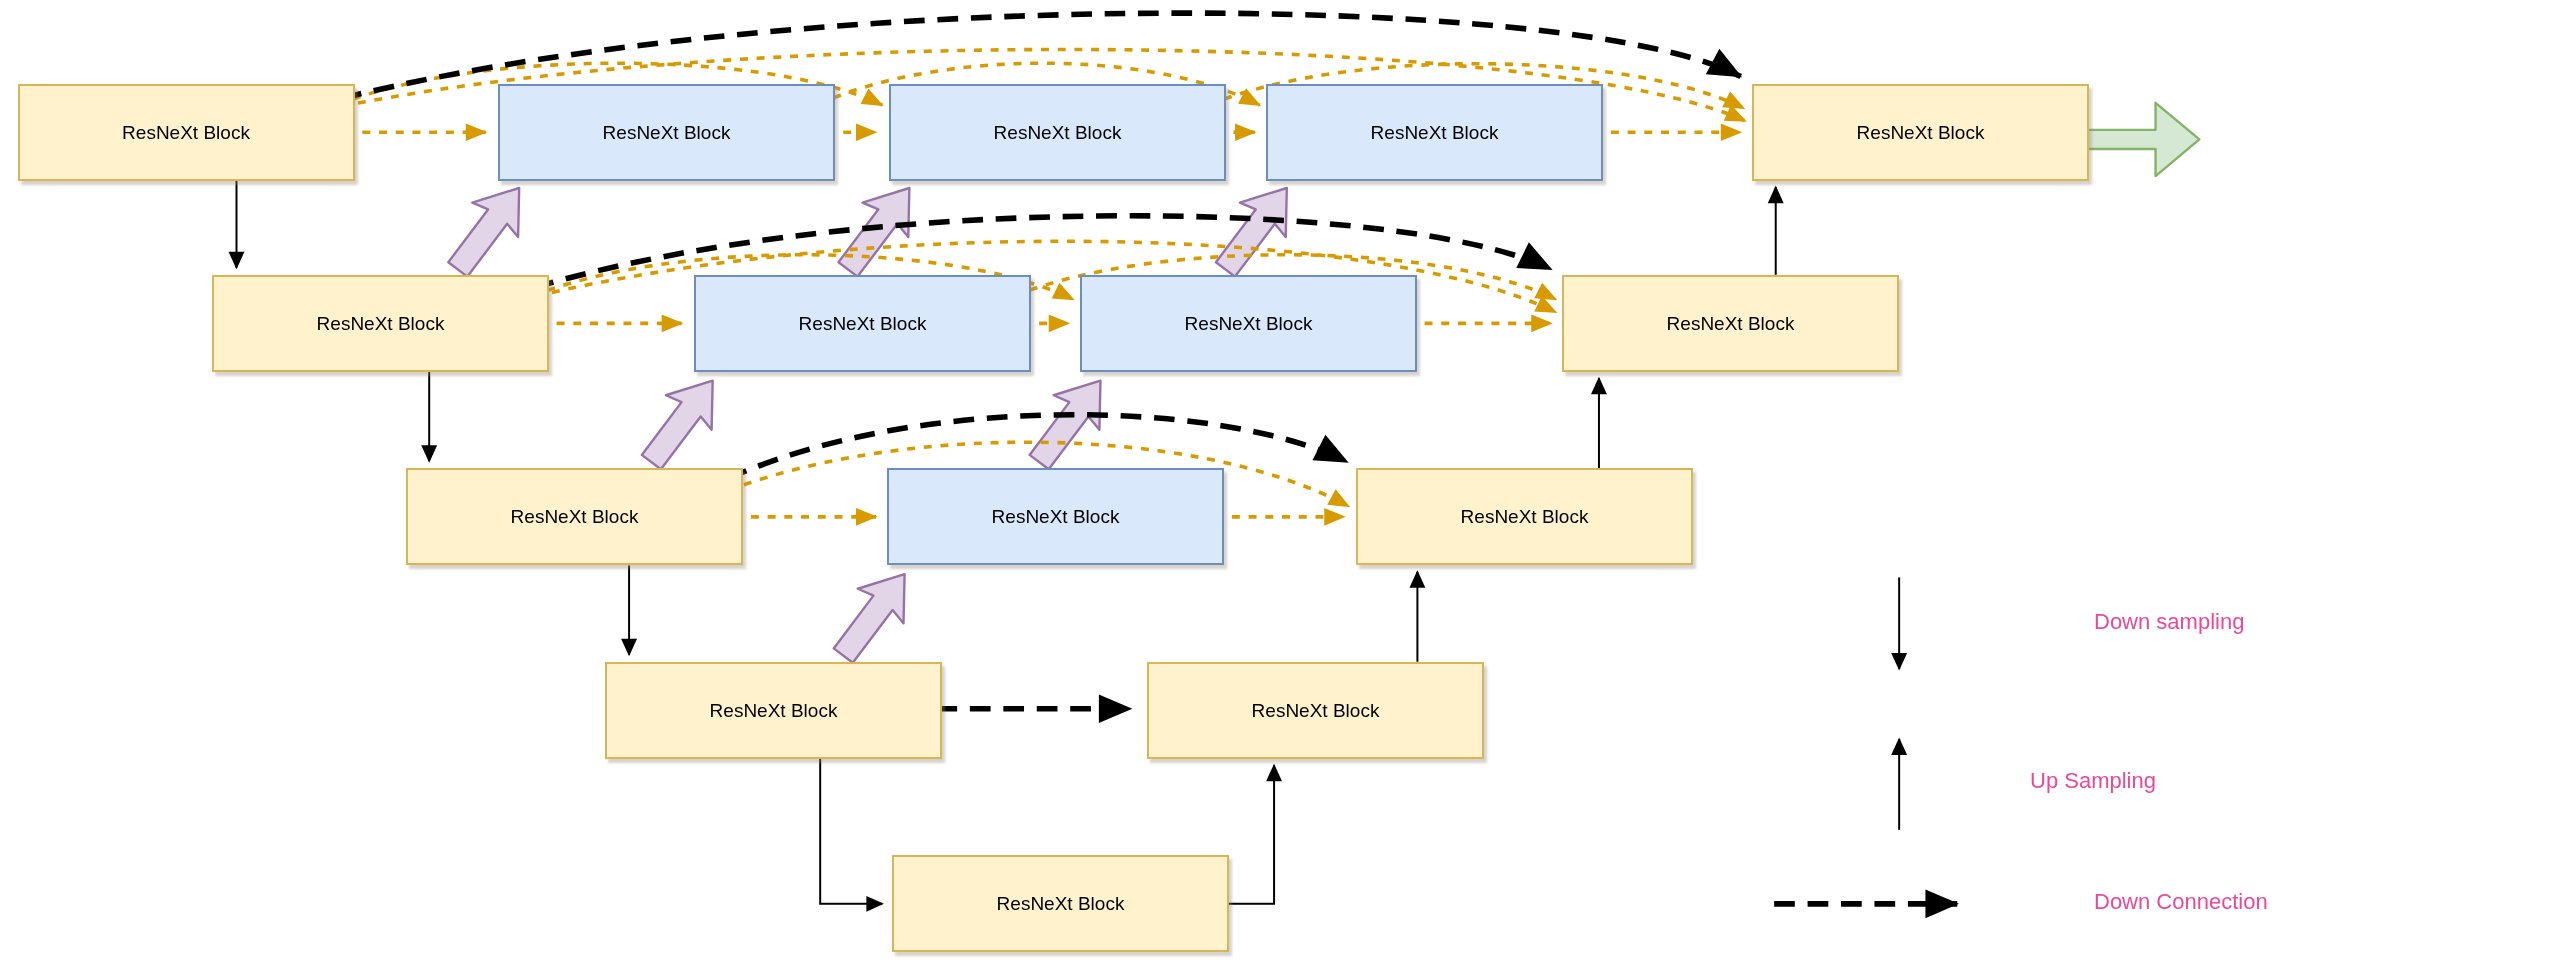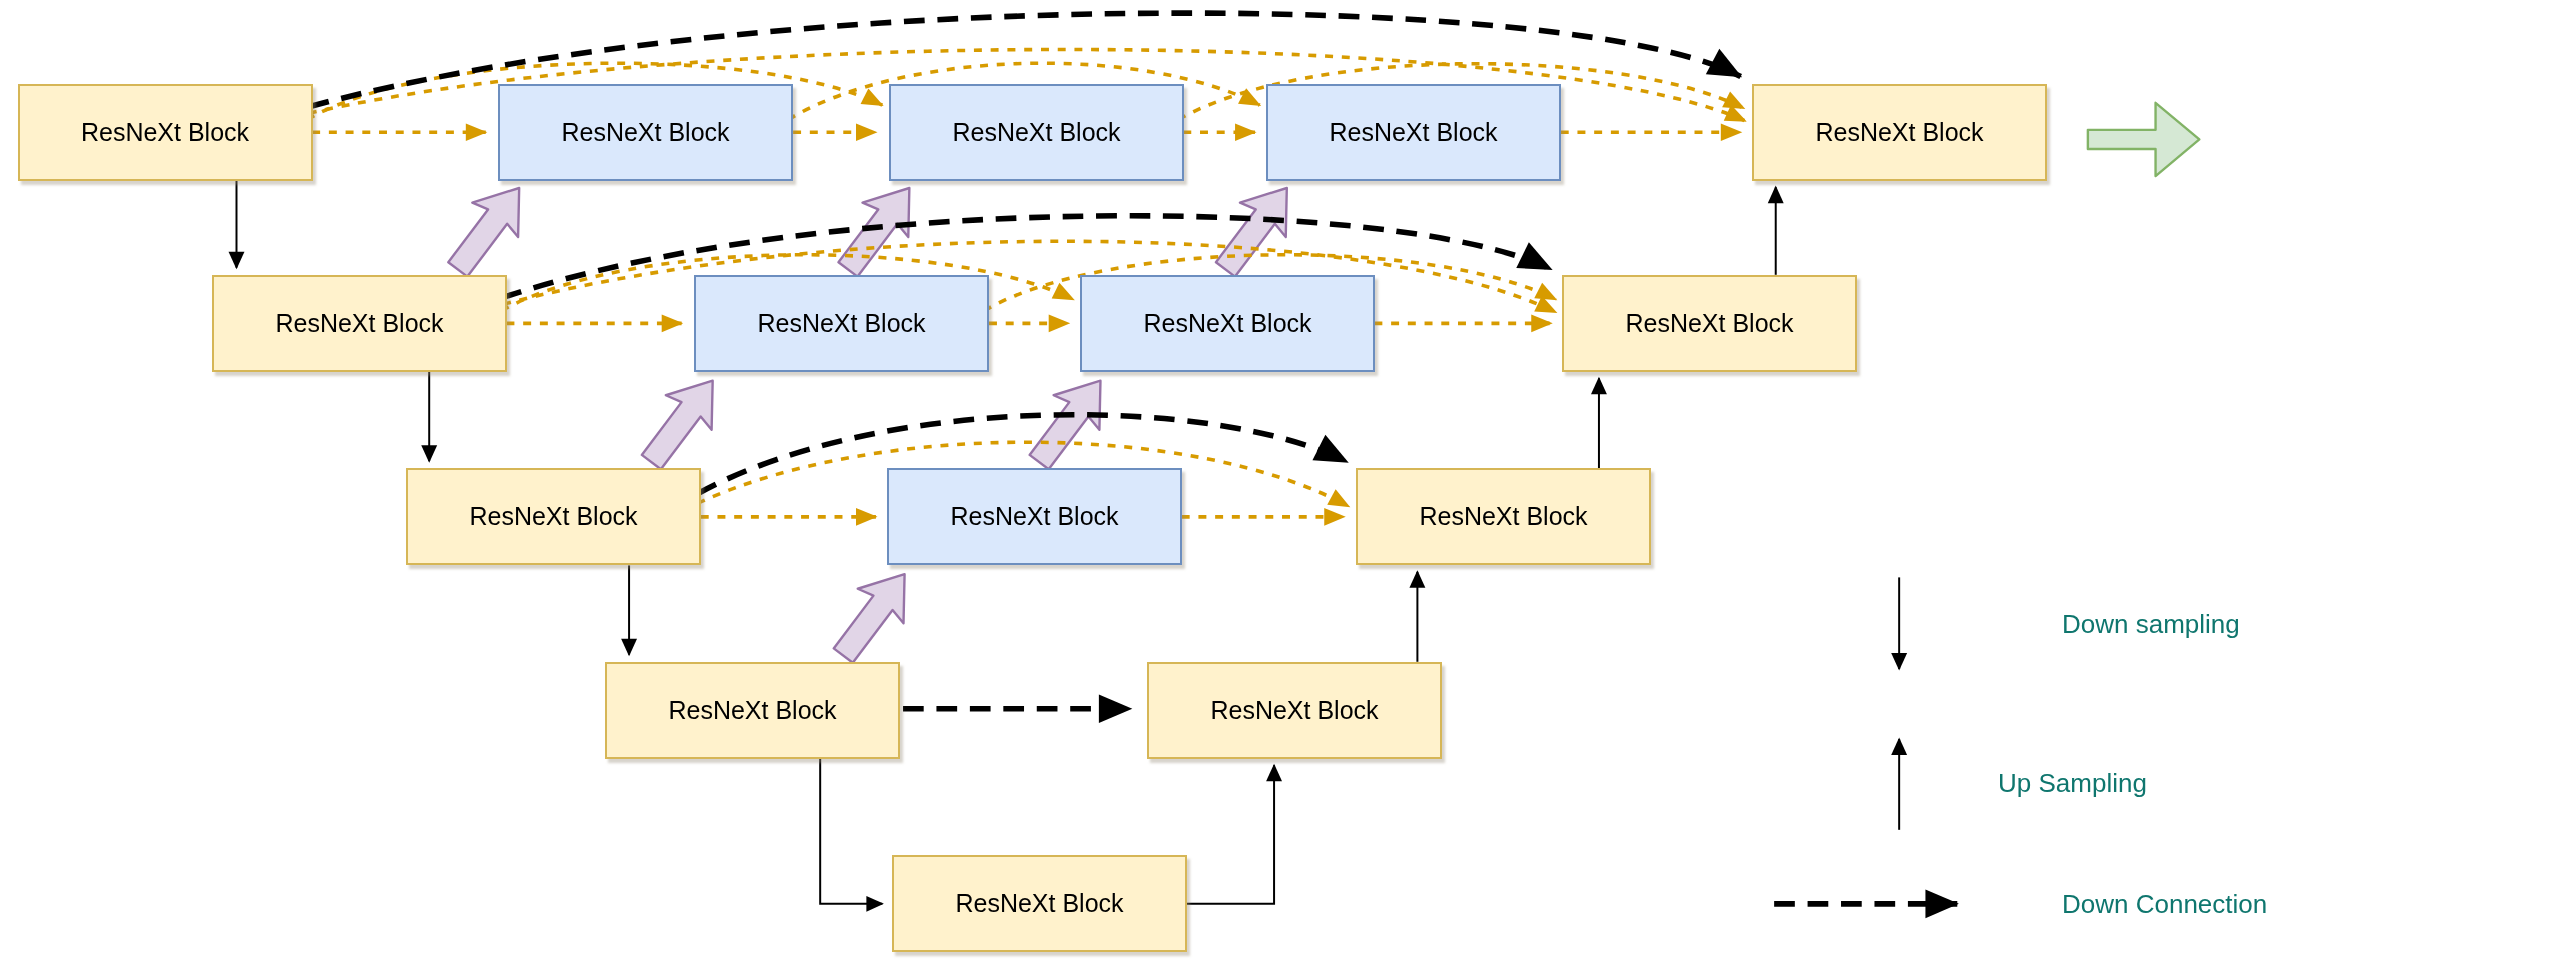--- a/index.html
+++ b/index.html
@@ -2,29 +2,29 @@
 <html style="font-size:12.7px"><head>
 <meta charset="utf-8">
 <style>
   html,body{margin:0;padding:0;}
   body{
     width:2576px;height:978px;position:relative;background:#ffffff;
     font-family:"Liberation Sans", sans-serif;overflow:hidden;
   }
   #connector-layer{position:absolute;left:0;top:0;width:2576px;height:978px;}
   .block{
-    position:absolute;width:295px;height:97px;box-sizing:border-box;
+    position:absolute;width:337px;height:97px;box-sizing:border-box;
     border:2.4px solid;display:flex;align-items:center;justify-content:center;
-    font-size:25px;color:#000;text-align:center;
+    font-size:19px;color:#000;text-align:center;
     box-shadow:3.2px 4px 2.4px rgba(150,140,120,0.38);
   }
   .block.yellow{background:#FFF2CC;border-color:#D6B656;}
   .block.blue{background:#DAE8FC;border-color:#6C8EBF;}
   .legend-label{
-    position:absolute;font-size:26px;color:#0f766e;white-space:nowrap;
+    position:absolute;font-size:22px;color:#ec4899;white-space:nowrap;margin-left:32px;
   }
   .output-label{
     position:absolute;left:2206px;top:96px;width:366px;text-align:center;
     font-size:37px;font-weight:bold;color:#000;line-height:1.22;
   }
 </style>
 </head>
 <body>
 
 <svg id="connector-layer" viewBox="0 0 3235 1228" xmlns="http://www.w3.org/2000/svg">

